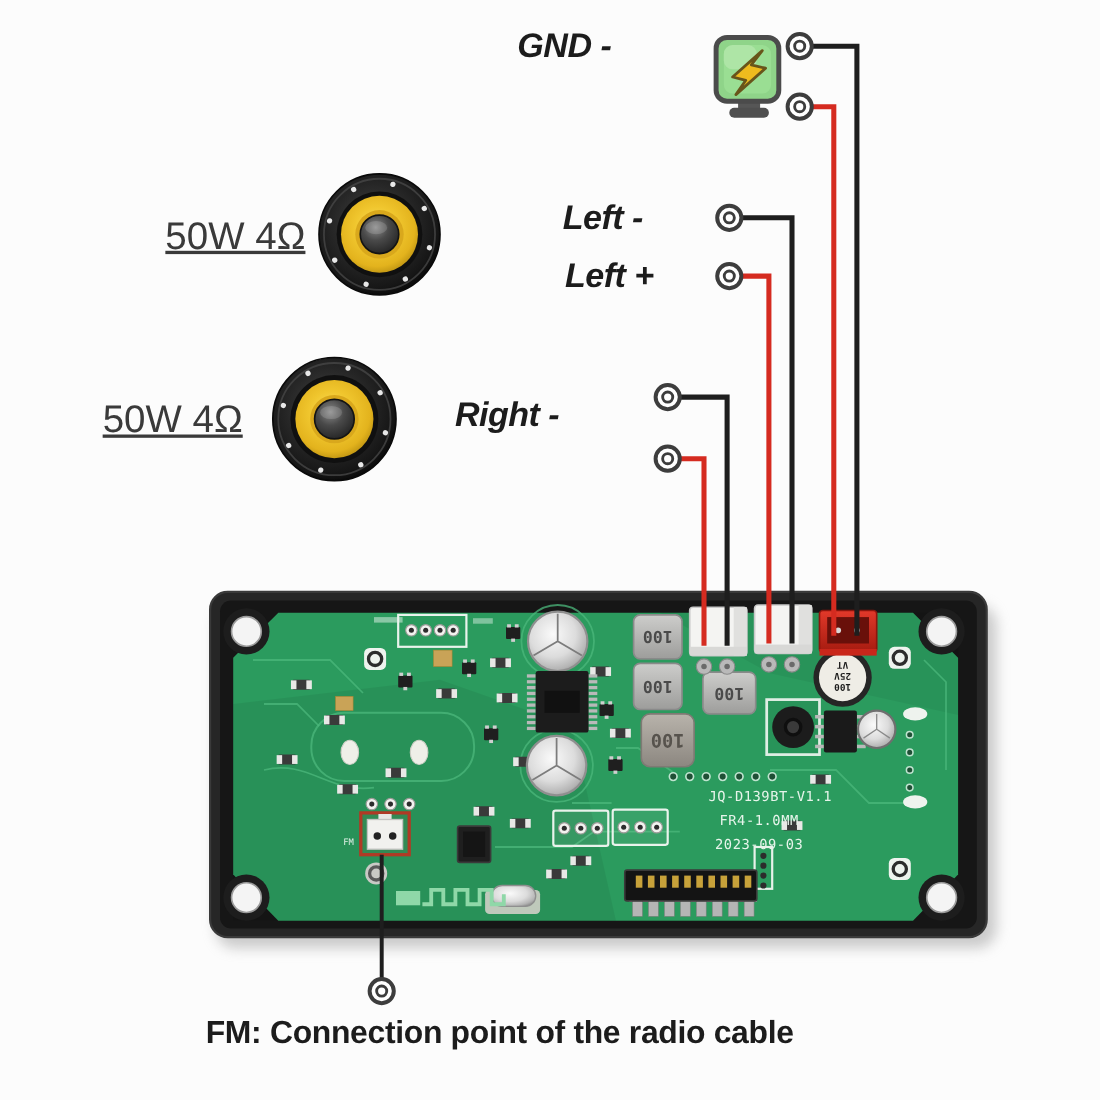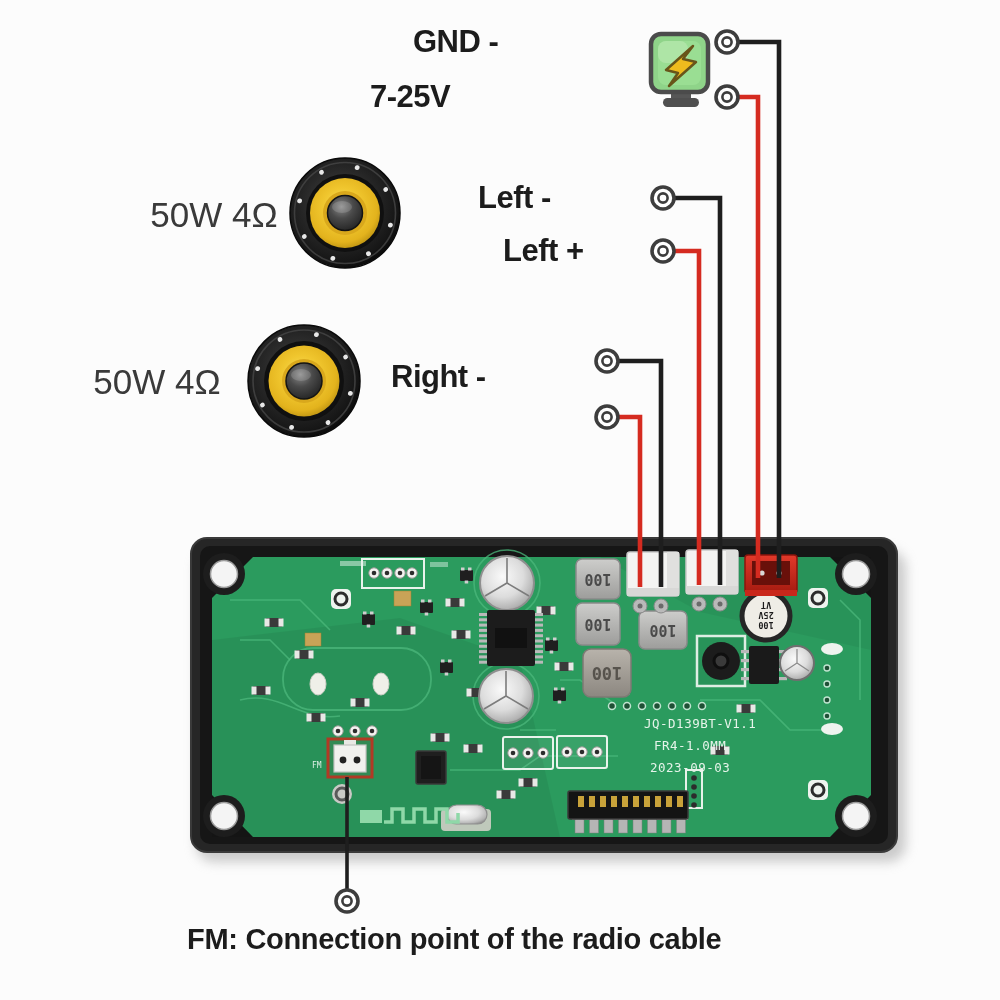--- a/index.html
+++ b/index.html
@@ -1,22 +1,22 @@
 <!DOCTYPE html>
 <html style="--wire-black: #1e1e1e; --wire-red: #d52b20; --pcb-green: #2b9b5e; --pcb-trace: #4cb87c; --frame-black: #262626; --connector-red: #c9271b; --icon-green: #8fd489; --bolt-yellow: #eebb1e; --cone-yellow: #efc32a; --label-dark: #1c1c1c;"><head>
 <meta charset="utf-8">
 <style>
   html,body{margin:0;padding:0;background:#ffffff;}
   .stage{position:relative;width:1000px;height:1000px;background:#fcfcfc;overflow:hidden;
          font-family:"Liberation Sans",sans-serif;}
   .stage svg{position:absolute;left:0;top:0;}
   .lbl{position:absolute;font-weight:700;font-size:31px;line-height:38px;
        color:var(--label-dark,#1c1c1c);letter-spacing:-0.5px;white-space:nowrap;}
-  .lbl.right{text-align:left;}
-  .lbl.center{text-align:center;}
+  .lbl.right{text-align:center;font-style:italic;}
+  .lbl.center{text-align:center;text-decoration:underline;}
   .speaker-lbl{font-weight:400;font-size:35px;line-height:42px;color:#3a3a3a;letter-spacing:0;}
   .fm-lbl{font-size:29px;line-height:36px;letter-spacing:-0.3px;}
   .wire-b{fill:none;stroke:var(--wire-black,#1e1e1e);stroke-width:4.6;}
   .wire-r{fill:none;stroke:var(--wire-red,#d52b20);stroke-width:4.6;}
   .wire-thin{stroke-width:3.6;}
   .pcbfill{fill:var(--pcb-green,#2b9b5e);}
   .trace{fill:none;stroke:var(--pcb-trace,#46b478);stroke-width:1.6;opacity:.75;}
   .silk{font-family:"DejaVu Sans Mono",monospace;font-size:12.5px;fill:#e6f4ea;letter-spacing:.5px;}
   .silk-tiny{font-family:"DejaVu Sans Mono",monospace;font-size:8px;fill:#dff0e6;}
   .ind-label{font-family:"DejaVu Sans Mono",monospace;font-size:15px;font-weight:bold;fill:#4a4a4a;}
@@ -471,21 +471,20 @@
     </g>
     <circle r="40" fill="#101010"></circle>
     <circle r="35.5" fill="url(#coneGrad)"></circle>
     <circle r="22" fill="#d9a81c"></circle>
     <circle r="18" fill="url(#domeGrad)" stroke="#141414" stroke-width="1.5"></circle>
     <ellipse cx="-3" cy="-6" rx="10" ry="6" fill="#ffffff" opacity="0.15"></ellipse>
   </g>
 </svg>
 
 <div class="lbl right" style="left:413px;top:23px;width:200px;">GND -</div>
-<div class="lbl right" style="left:370px;top:78px;width:120px;">7-25V</div>
 <div class="lbl right" style="left:478px;top:179px;width:140px;">Left -</div>
-<div class="lbl right" style="left:503px;top:232px;width:140px;">Left +</div>
+<div class="lbl right" style="left:484px;top:232px;width:140px;">Left +</div>
 <div class="lbl right" style="left:391px;top:358px;width:140px;">Right -</div>
 <div class="speaker-lbl lbl center" style="left:134px;top:194px;width:160px;">50W 4Ω</div>
 <div class="speaker-lbl lbl center" style="left:77px;top:361px;width:160px;">50W 4Ω</div>
 <div class="lbl fm-lbl" style="left:143px;top:921px;width:820px;margin-left:44px;">FM: Connection point of the radio cable</div>
 
 </div>
 
 </body></html>

